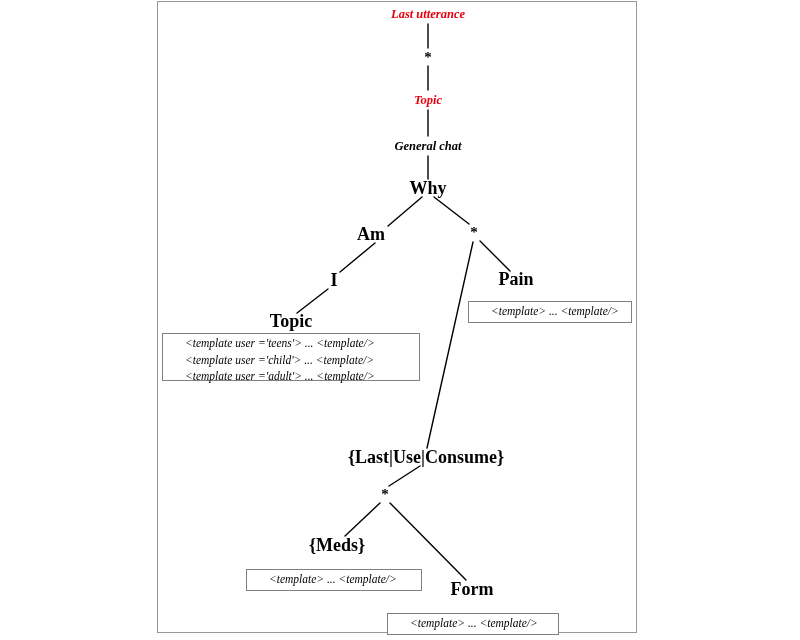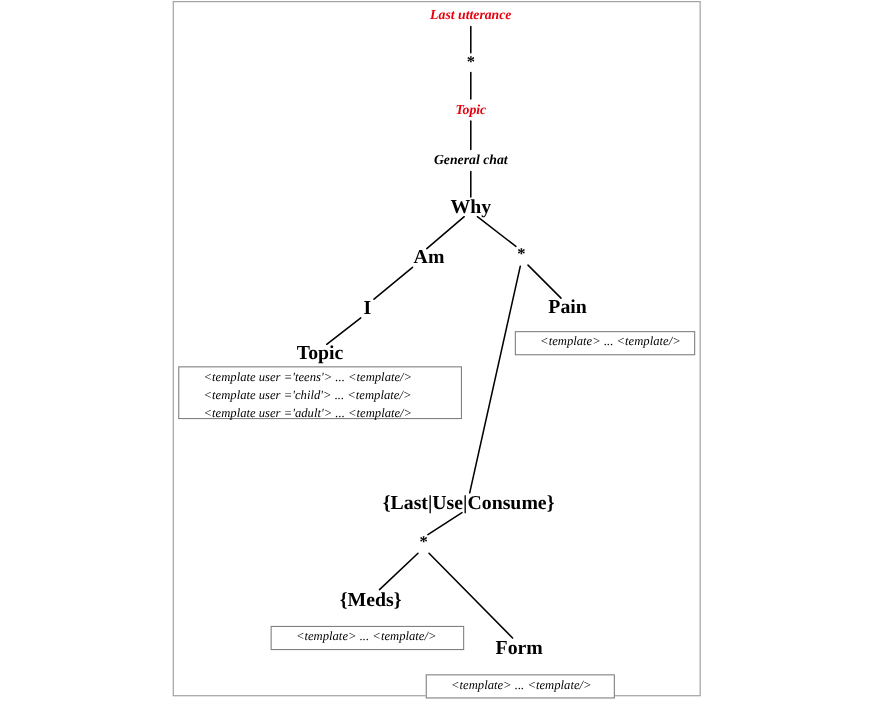--- a/index.html
+++ b/index.html
@@ -97,21 +97,21 @@
       <line x1="390" y1="503" x2="466" y2="580"></line>
     </g>
 </svg>
 
 <div id="nodes-layer">
     <div class="node italic-red" style="left: 428px; top: 14px; color: rgb(232, 0, 13);">Last utterance</div>
     <div class="node star" style="left: 428px; top: 57px;">*</div>
     <div class="node italic-red" style="left: 428px; top: 100px; color: rgb(232, 0, 13);">Topic</div>
     <div class="node italic-bold" style="left: 428px; top: 146px;">General chat</div>
     <div class="node bold" style="left: 428px; top: 188px;">Why</div>
-    <div class="node bold" style="left: 390px; top: 234px;">Am</div>
+    <div class="node bold" style="left: 371px; top: 234px;">Am</div>
     <div class="node star" style="left: 474px; top: 232px;">*</div>
     <div class="node bold" style="left: 334px; top: 280px;">I</div>
     <div class="node bold" style="left: 516px; top: 279px; text-align: center;">Pain</div>
     <div class="node bold" style="left: 291px; top: 321px;">Topic</div>
     <div class="node bold" style="left: 426px; top: 457px;">{Last|Use|Consume}</div>
     <div class="node star" style="left: 385px; top: 494px;">*</div>
     <div class="node bold" style="left: 337px; top: 545px;">{Meds}</div>
     <div class="node bold" style="left: 472px; top: 589px;">Form</div>
   </div>
 <div id="boxes-layer">

